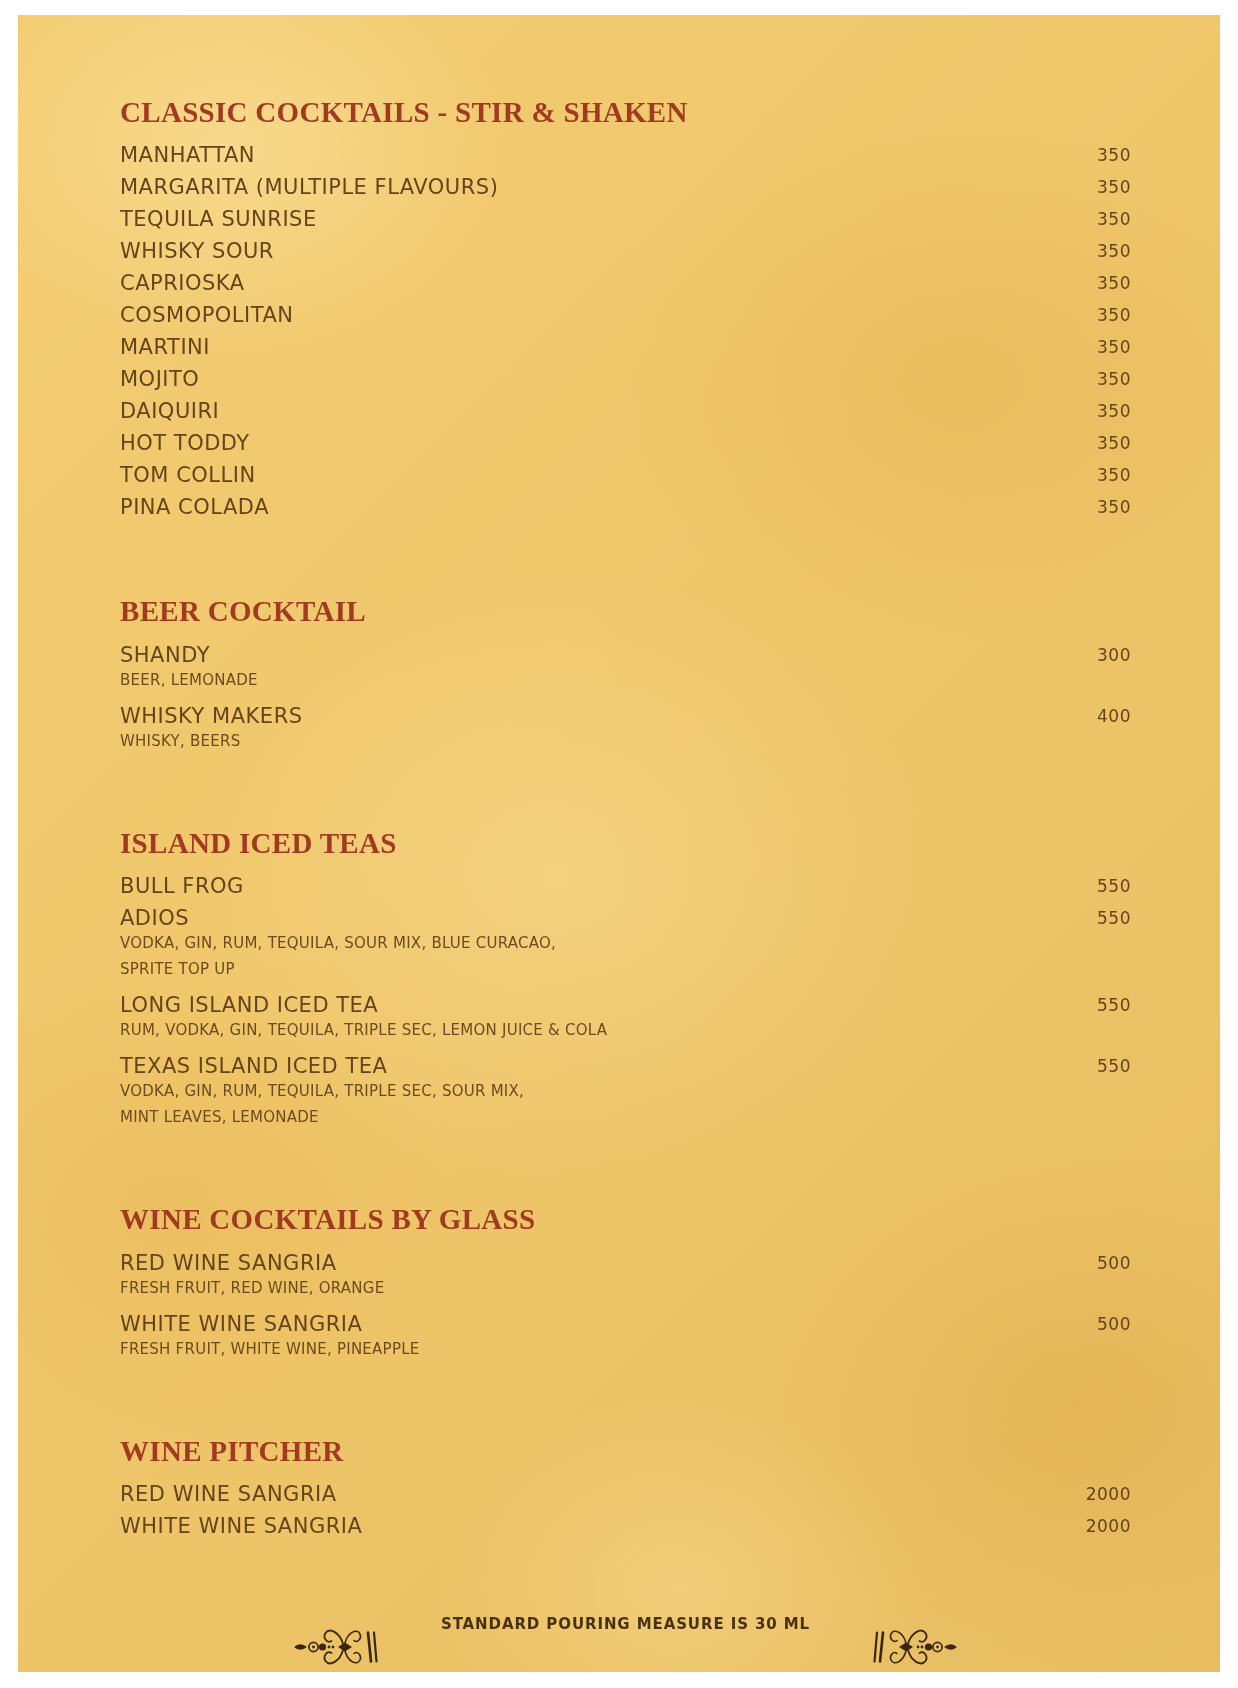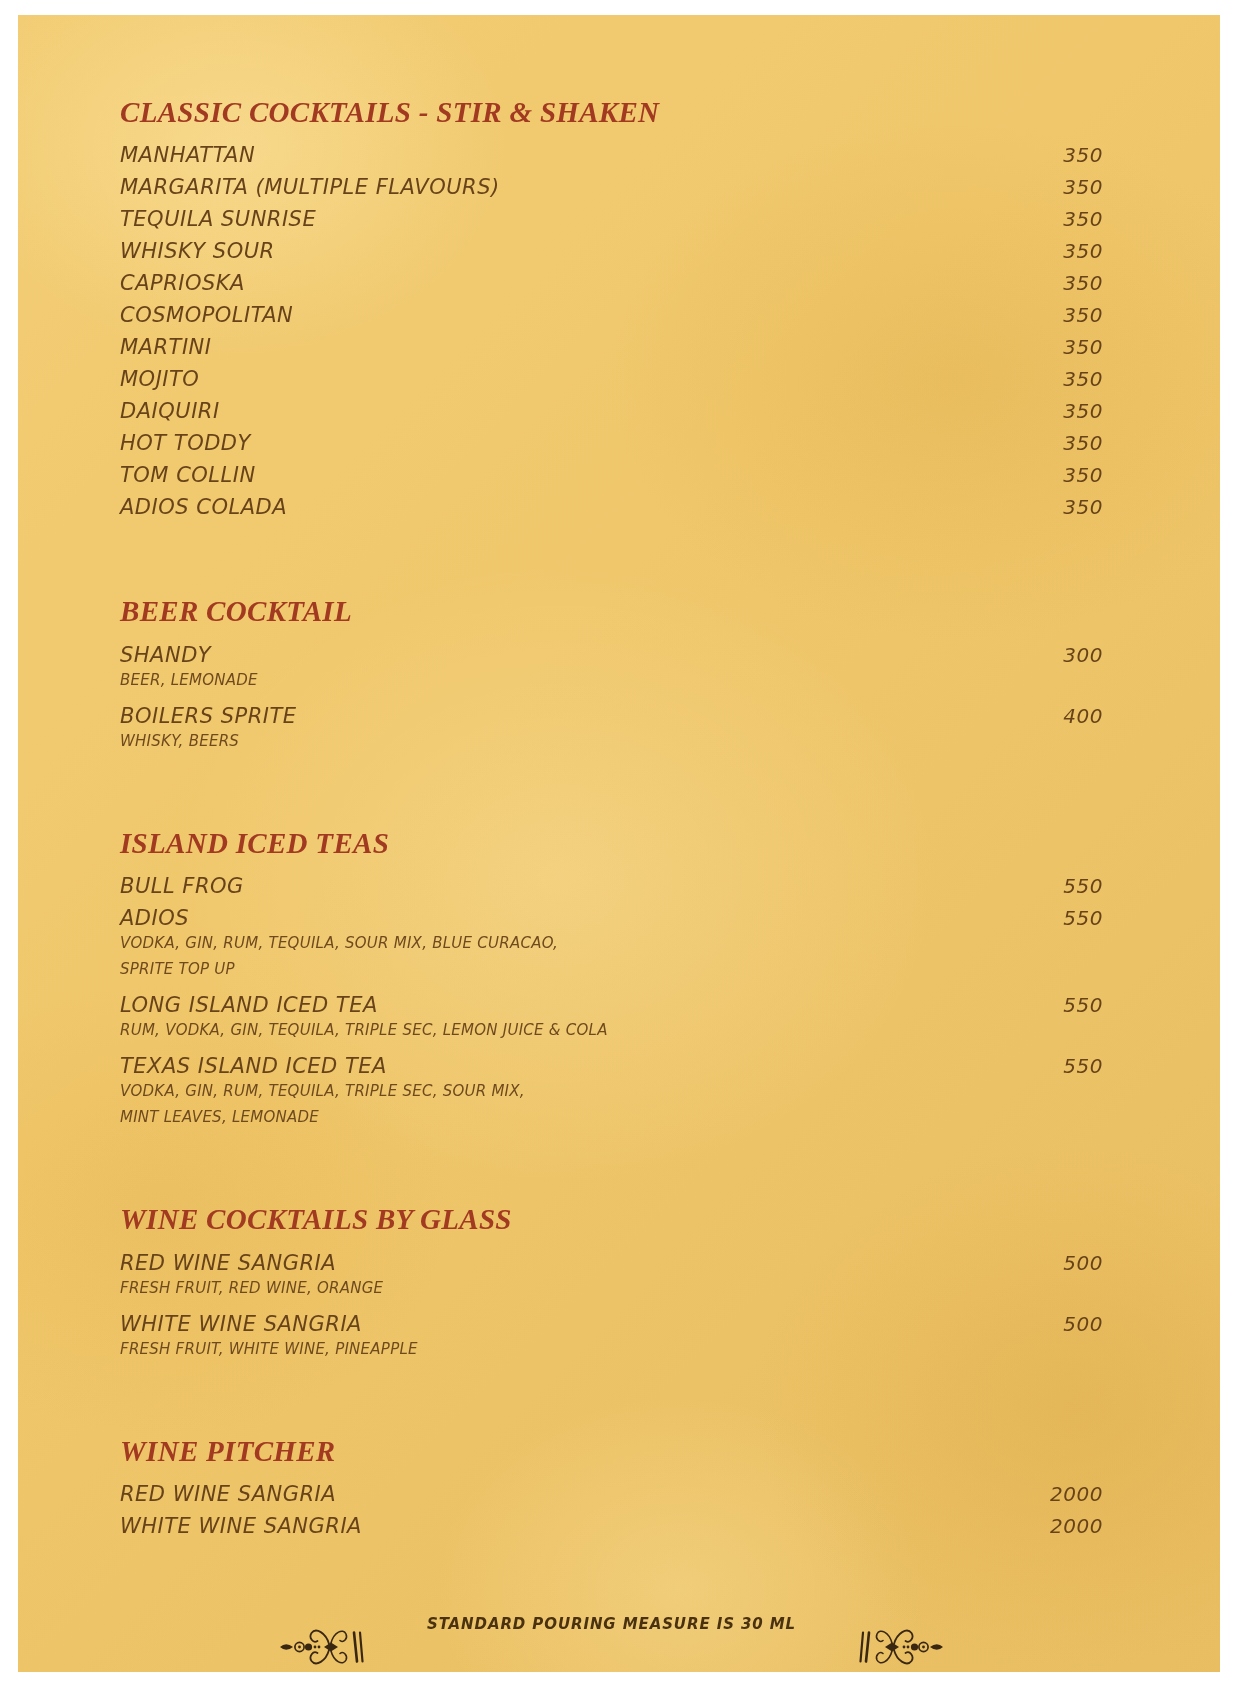--- a/index.html
+++ b/index.html
@@ -21,23 +21,22 @@
     left: 18px; top: 15px; right: 18px; bottom: 16px;
     background-color: #f0c76b;
     background-image:
       radial-gradient(ellipse 420px 320px at 18% 8%,  rgba(255,238,180,0.40), rgba(255,238,180,0) 65%),
       radial-gradient(ellipse 560px 420px at 78% 22%, rgba(215,165,62,0.28),  rgba(215,165,62,0) 62%),
       radial-gradient(ellipse 640px 520px at 45% 52%, rgba(255,241,190,0.26), rgba(255,241,190,0) 60%),
       radial-gradient(ellipse 480px 380px at 12% 72%, rgba(219,168,66,0.22),  rgba(219,168,66,0) 60%),
       radial-gradient(ellipse 520px 420px at 88% 84%, rgba(208,152,48,0.24),  rgba(208,152,48,0) 62%),
       radial-gradient(ellipse 380px 300px at 55% 95%, rgba(255,236,175,0.28), rgba(255,236,175,0) 65%),
       linear-gradient(135deg, rgba(255,232,160,0.18) 0%, rgba(0,0,0,0) 40%, rgba(186,132,40,0.14) 100%);
-    padding: 82px 117px 28px 102px;
+    padding: 82px 89px 28px 102px;
     overflow: hidden;
-    font-style: italic;
   }
   .menu-section { margin-top: 74px; }
   .menu-section:first-child { margin-top: 0; }
   .section-title {
     margin: 0 0 13px 0;
     font-family: "Liberation Serif", "DejaVu Serif", serif;
     font-weight: 700;
     font-size: 29px;
     line-height: 1.05;
     letter-spacing: 0.3px;
@@ -49,21 +48,21 @@
     justify-content: space-between;
     align-items: flex-end;
     line-height: 30px;
   }
   .item-name {
     font-size: 21px;
     letter-spacing: 0.5px;
     color: #68431a;
   }
   .item-price {
-    font-size: 20px;
+    font-size: 17px;
     letter-spacing: 0.5px;
     color: #68431a;
     text-align: right;
     white-space: nowrap;
   }
   .item-desc {
     font-size: 15px;
     line-height: 26px;
     letter-spacing: 0.25px;
     color: #6f4a1e;
@@ -176,40 +175,40 @@
   </div>
             <div class="menu-item">
     <div class="item-row">
       <span class="item-name">TOM COLLIN</span>
       <span class="item-price">350</span>
     </div>
 
   </div>
             <div class="menu-item">
     <div class="item-row">
-      <span class="item-name">ADIOS COLADA</span>
+      <span class="item-name">PINA COLADA</span>
       <span class="item-price">350</span>
     </div>
 
   </div>
           </div>
   </section>
         <section class="menu-section">
     <h2 class="section-title">BEER COCKTAIL</h2>
     <div class="items">
             <div class="menu-item">
     <div class="item-row">
       <span class="item-name">SHANDY</span>
       <span class="item-price">300</span>
     </div>
     <div class="item-desc">BEER, LEMONADE</div>
   </div>
             <div class="menu-item">
     <div class="item-row">
-      <span class="item-name">BOILERS SPRITE</span>
+      <span class="item-name">WHISKY MAKERS</span>
       <span class="item-price">400</span>
     </div>
     <div class="item-desc">WHISKY, BEERS</div>
   </div>
           </div>
   </section>
         <section class="menu-section">
     <h2 class="section-title">ISLAND ICED TEAS</h2>
     <div class="items">
             <div class="menu-item">

